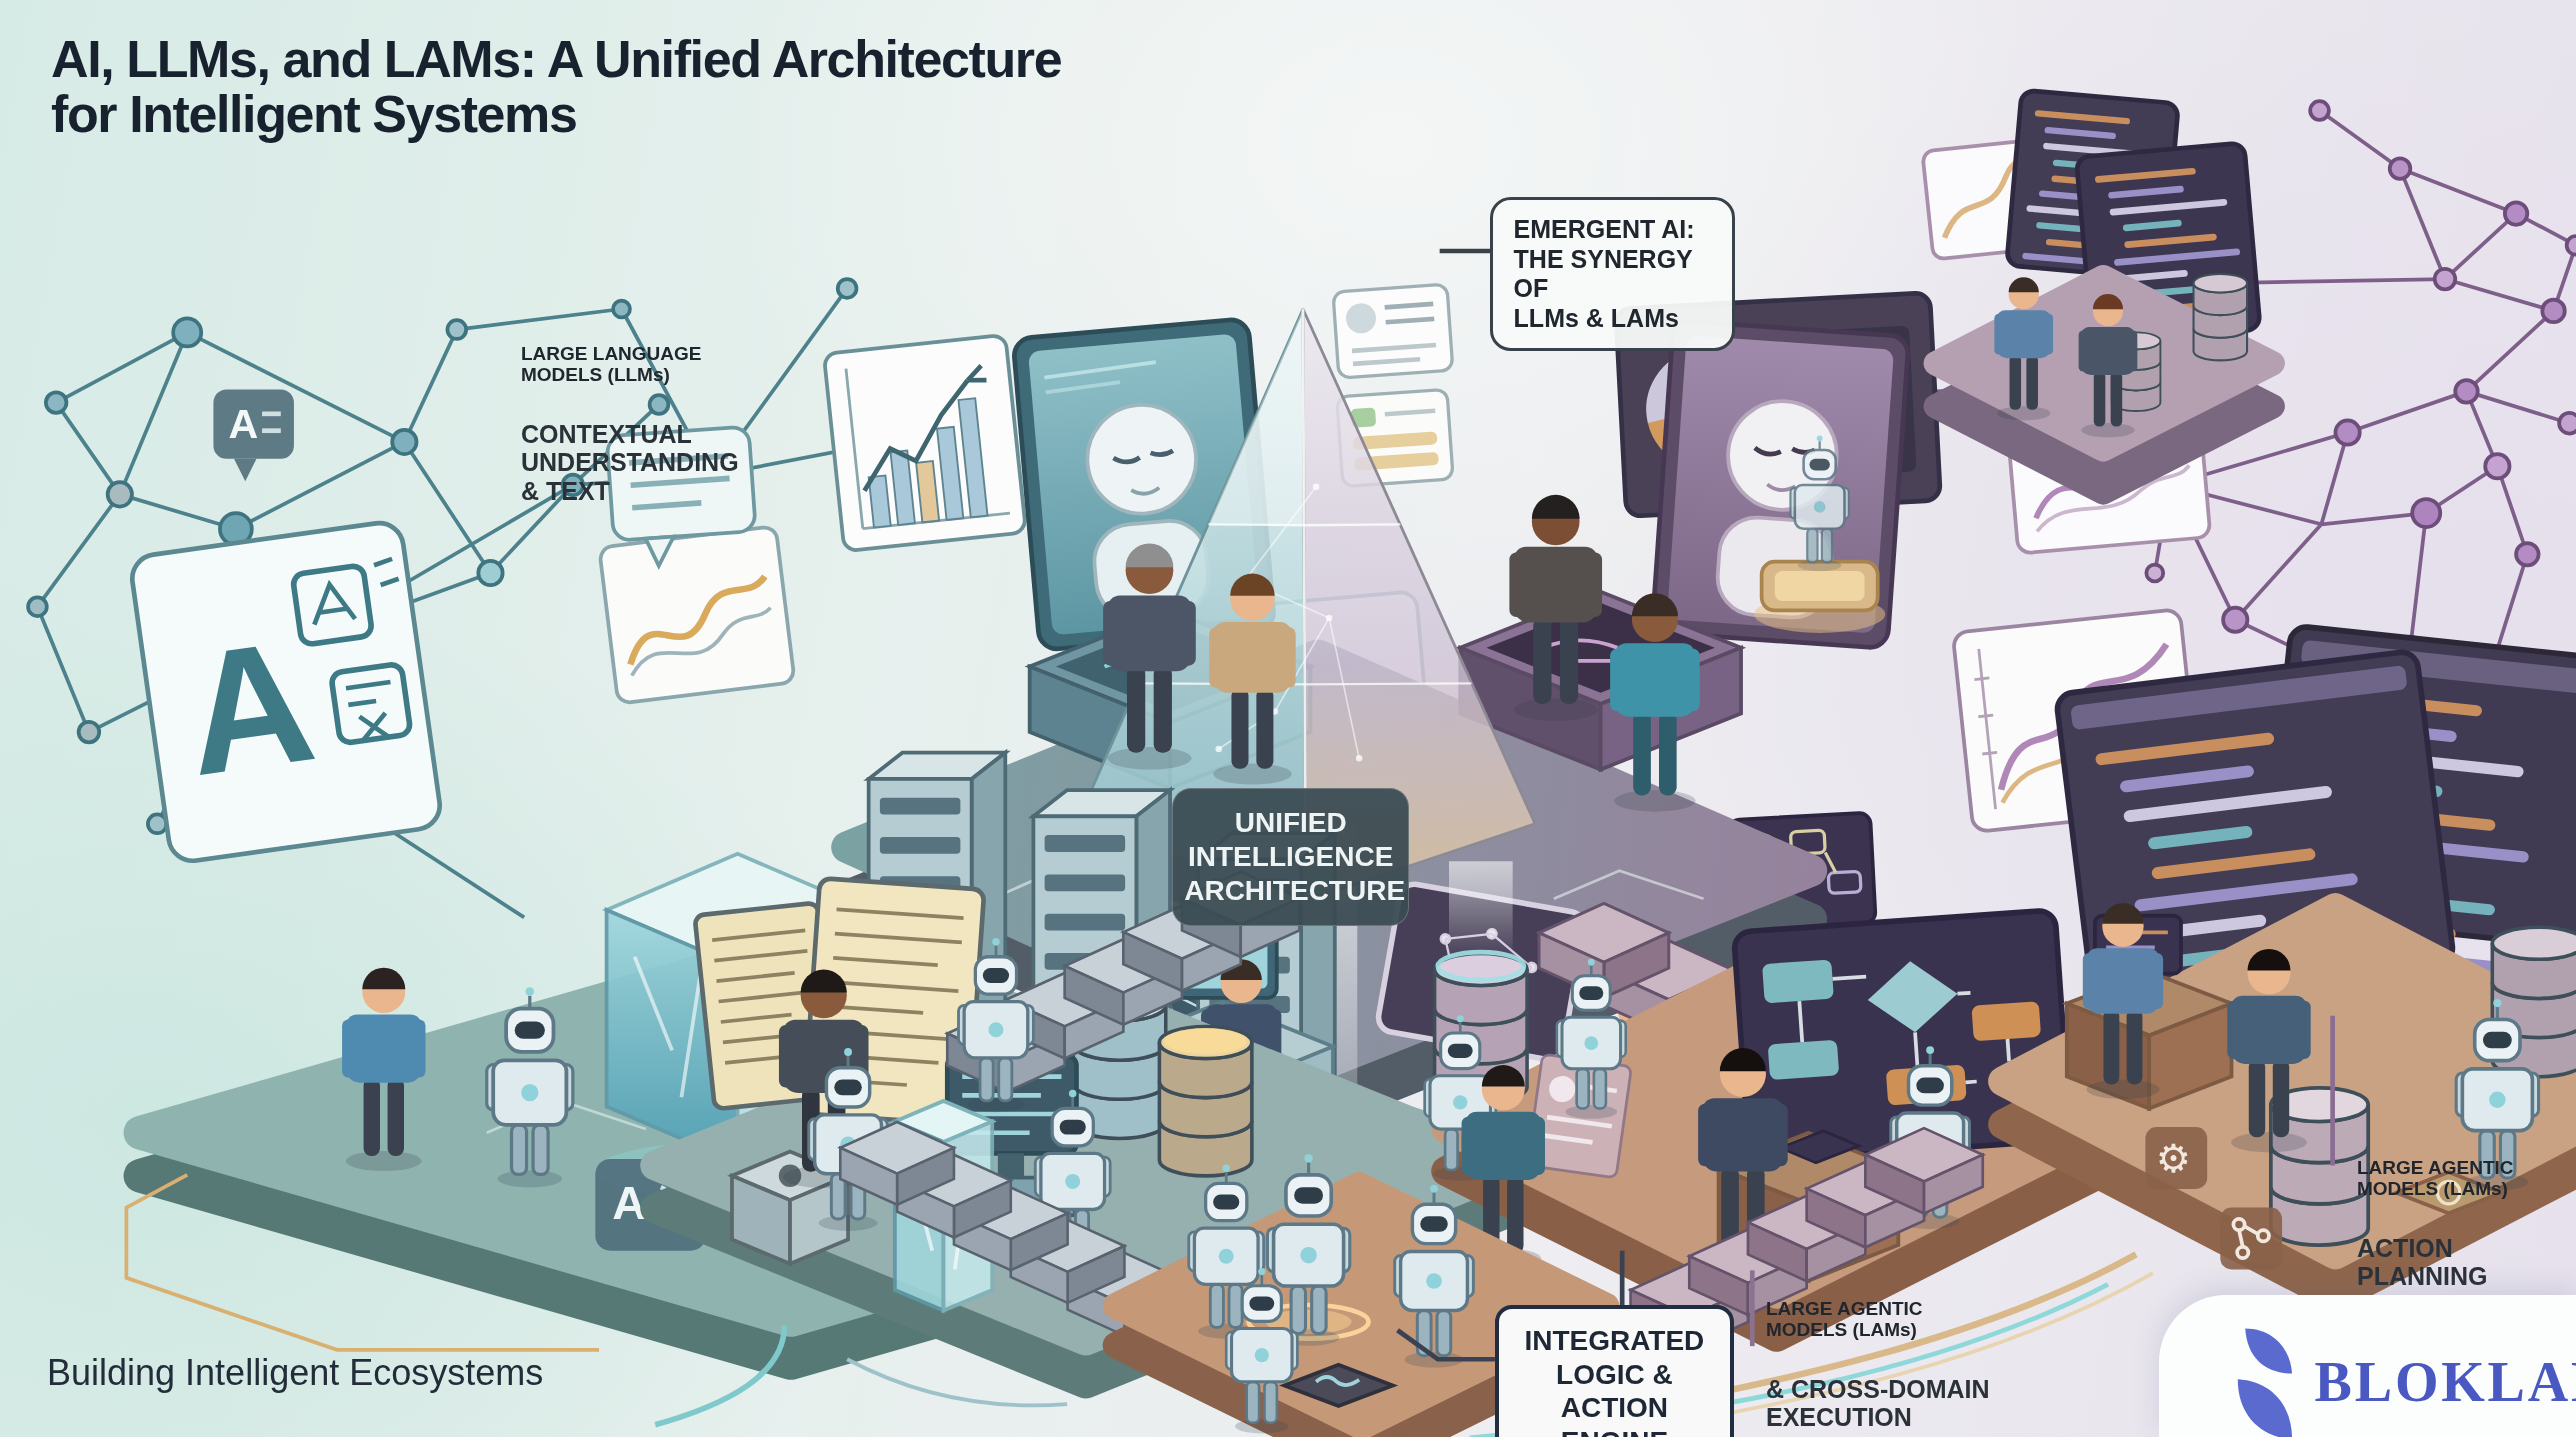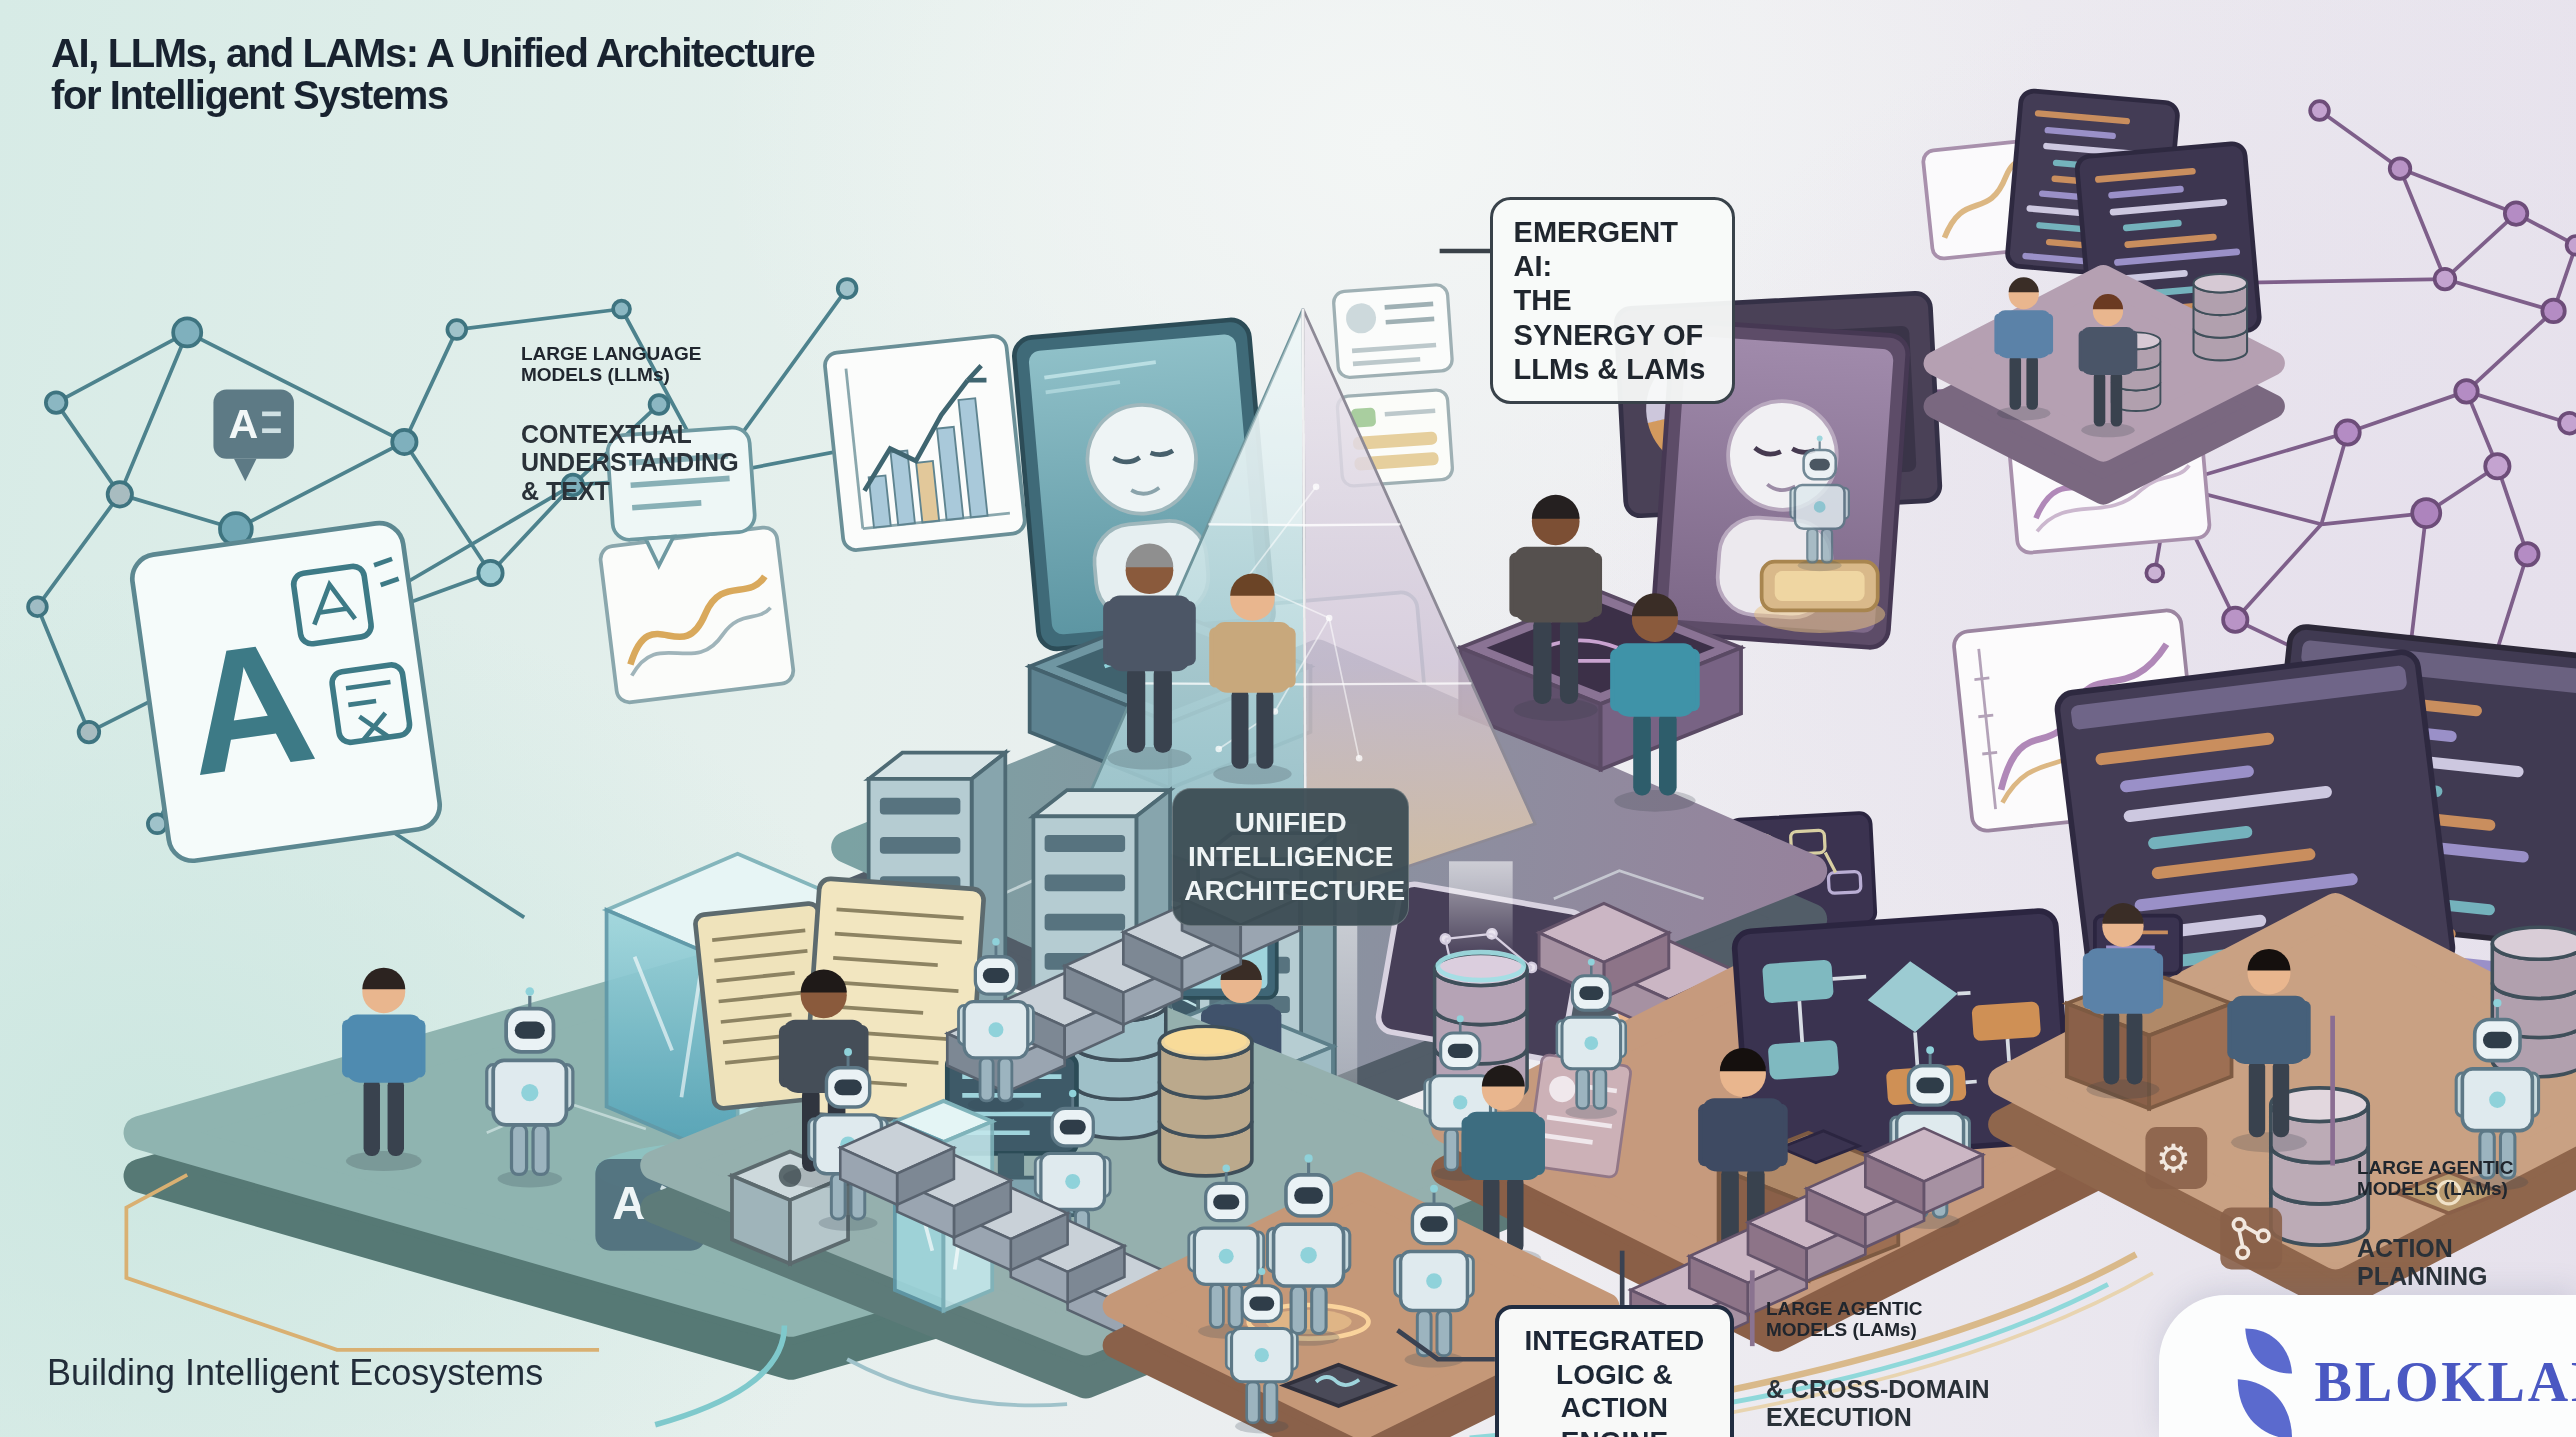--- a/index.html
+++ b/index.html
@@ -7,26 +7,26 @@
     position:relative;width:2576px;height:1438px;overflow:hidden;
     font-family:"Liberation Sans", sans-serif;
     background:
       radial-gradient(1217px 889px at 6% 78%, #cde7e1 0%, rgba(205,231,225,0) 62%),
       radial-gradient(1404px 1030px at 97% 42%, #e6e0ec 0%, rgba(230,224,236,0) 66%),
       radial-gradient(936px 711px at 54% 10%, #f3f6f5 0%, rgba(243,246,245,0) 72%),
       linear-gradient(100deg, #d7ebe6 0%, #e6f0ed 34%, #eeedf1 62%, #e6e1ec 100%);
   }
   .scene{position:absolute;left:0;top:0;width:2576px;height:1438px;}
   .ov{position:absolute;white-space:pre-line;color:#1b2532;}
-  .title{left:51px;top:32px;font-size:40px;line-height:1.05;font-weight:800;letter-spacing:-1.4px;color:#18222f;}
+  .title{left:51px;top:32px;font-size:52px;line-height:1.05;font-weight:800;letter-spacing:-1.4px;color:#18222f;}
   .llm-label{left:521px;top:326px;}
   .lbl-h{font-size:19px;font-weight:800;line-height:1.12;color:#20262e;}
   .lbl-s{font-size:25px;font-weight:600;line-height:1.14;color:#2a3138;margin-top:17px;}
   .emergent{left:1490px;top:197px;width:198px;padding:15px 20.6px;background:rgba(248,250,249,.95);
-    border:3.7px solid #39424a;border-radius:20.6px;font-size:29px;font-weight:800;line-height:1.18;color:#20262e;}
+    border:3.7px solid #39424a;border-radius:20.6px;font-size:25px;font-weight:800;line-height:1.18;color:#20262e;}
   .unified{left:1172px;top:788px;width:213px;padding:17px 11.2px;background:rgba(60,75,83,.94);
     border:1.9px solid rgba(255,255,255,.22);border-radius:19px;text-align:center;
     font-size:28px;font-weight:700;line-height:1.22;color:#eef3f4;}
   .integrated{left:1495px;top:1305px;width:212px;padding:15px 9.4px;background:#f8f9f8;
     border:4.7px solid #212d41;border-radius:17px;text-align:center;
     font-size:28px;font-weight:800;line-height:1.2;color:#1d2735;}
   .lams-bottom{left:1766px;top:1281px;}
   .lams-right{left:2357px;top:1140px;}
   .footer{left:47px;top:1329px;}
   .footer-1{font-size:37px;font-weight:700;letter-spacing:-0.5px;color:#1d2834;}

